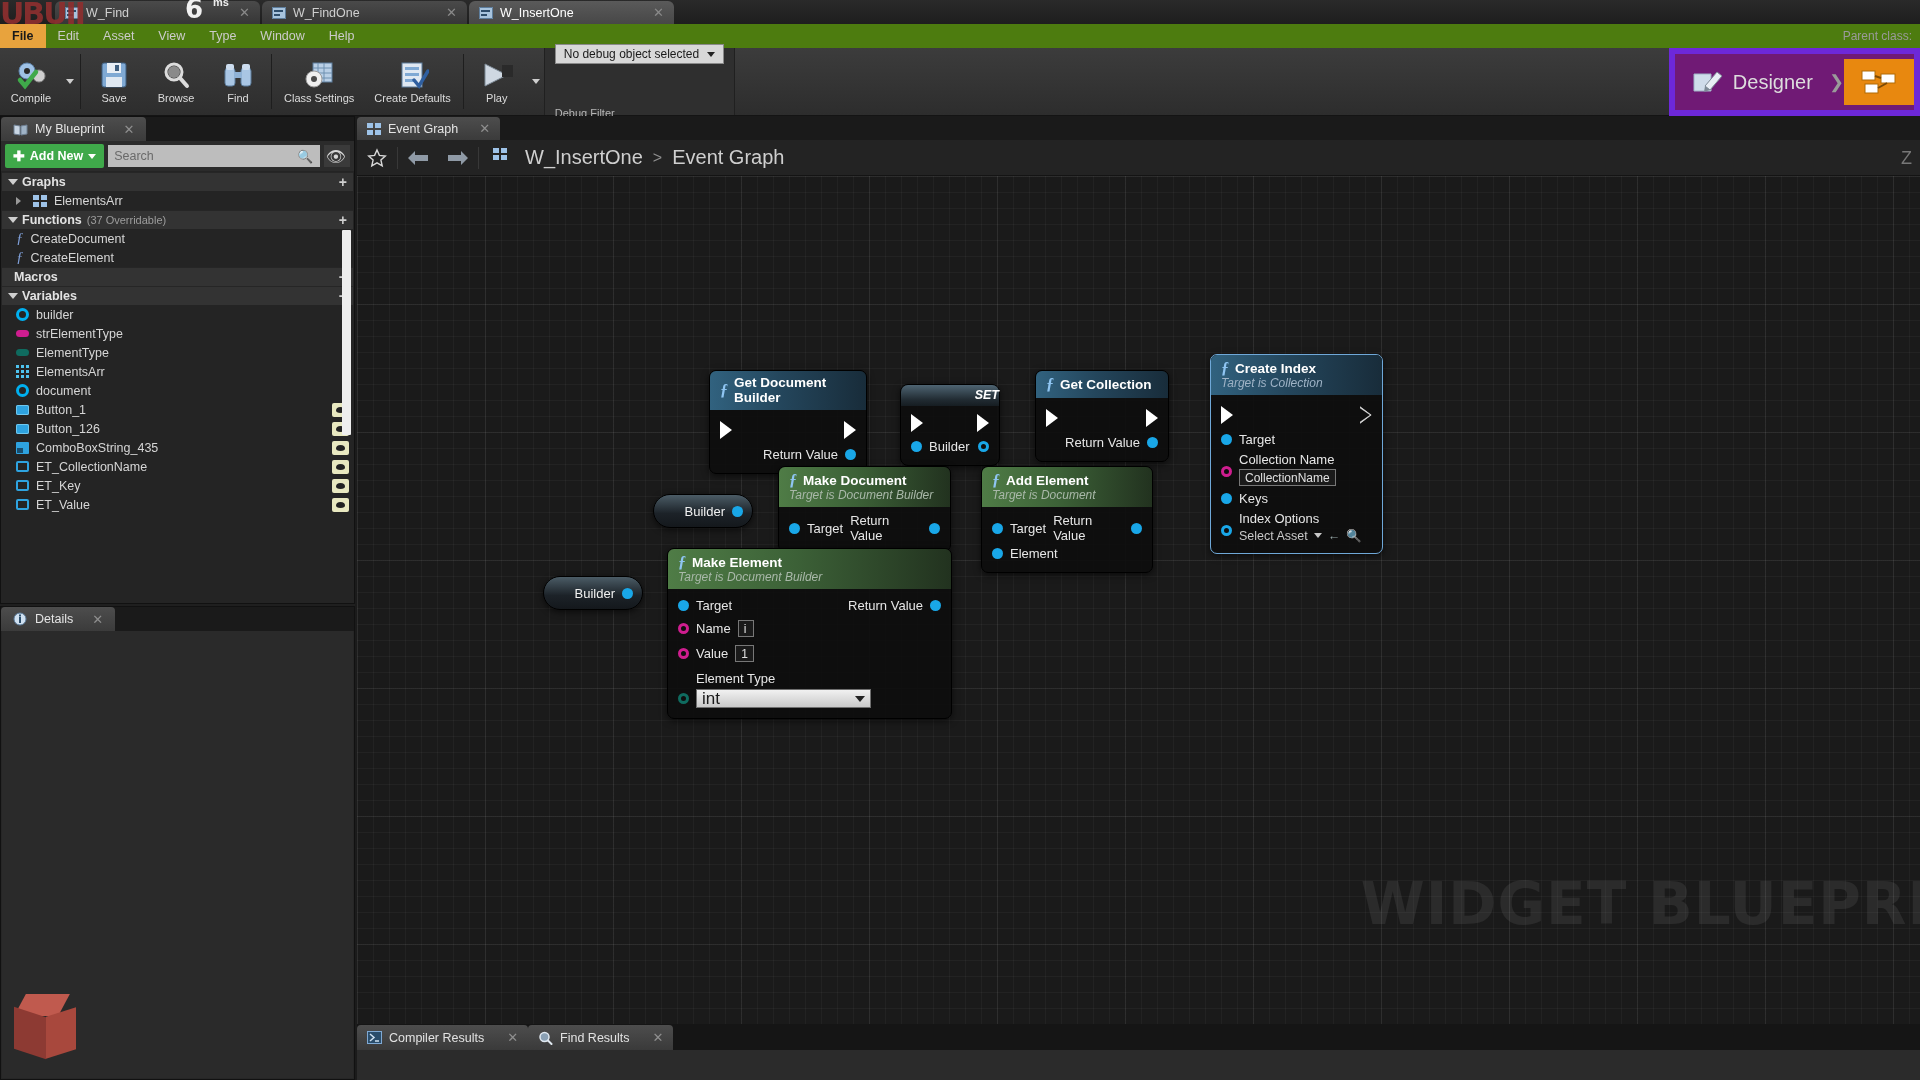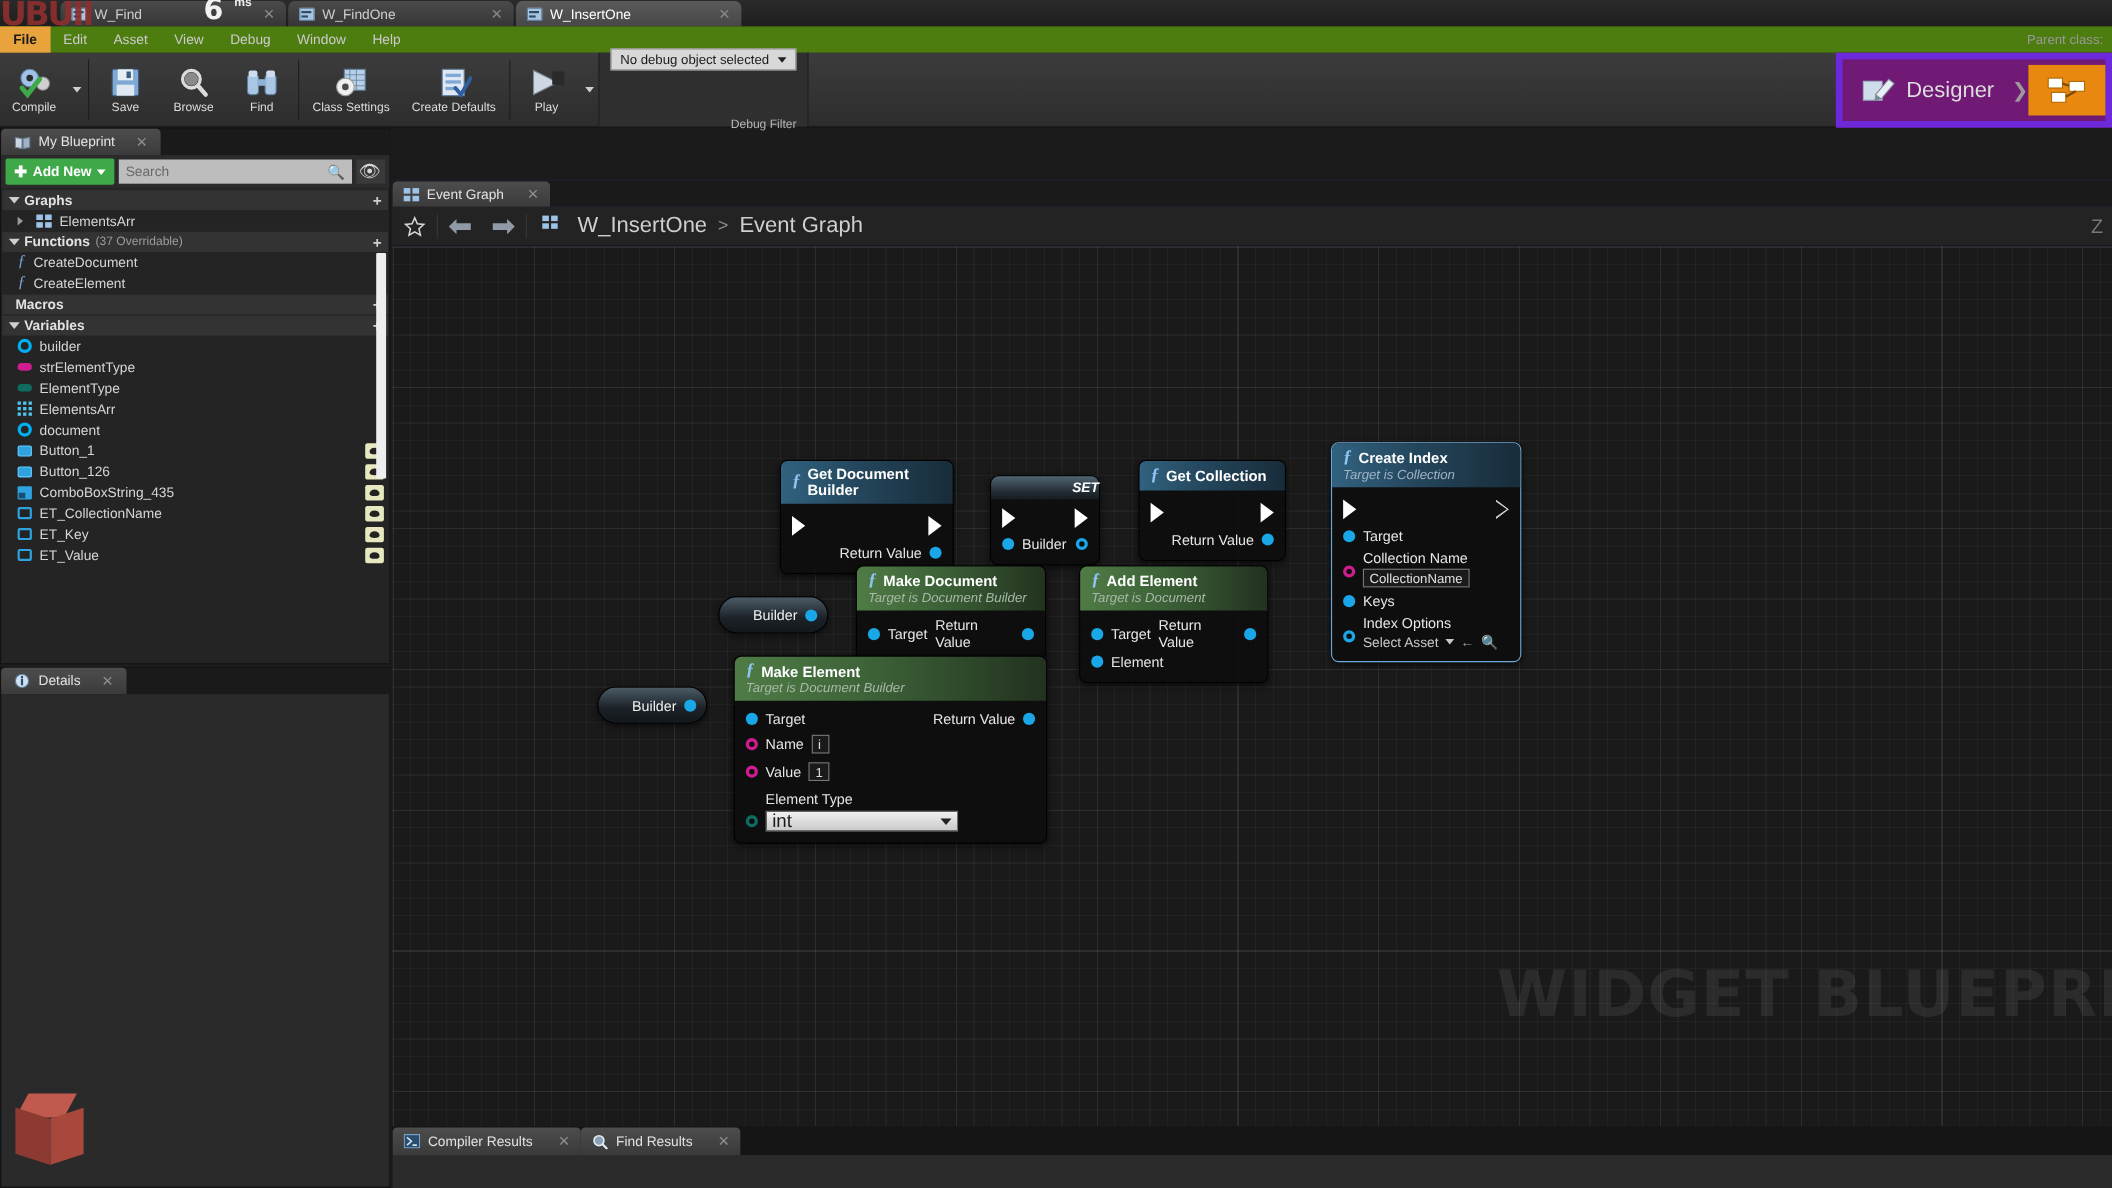--- a/index.html
+++ b/index.html
@@ -38,21 +38,21 @@
 
   
   .toolbar { position:absolute; left:0; top:48px; width:1920px; height:68px;
     background:linear-gradient(#3c3c3c,#2d2d2d); border-bottom:1px solid #141414; display:flex; align-items:stretch; }
   .tbtn { width:auto; min-width:62px; padding:0 10px; display:flex; flex-direction:column;
     align-items:center; justify-content:center; gap:2px; font-size:11px; color:#dcdcdc; }
   .tbtn .lbl { font-size:11px; }
   .tsep { width:1px; background:#1e1e1e; margin:6px 2px; }
   .caret { width:0;height:0;border-left:4px solid transparent;border-right:4px solid transparent;
      border-top:5px solid #cfcfcf; align-self:center; margin:0 4px; }
-  .debugbox { display:flex; flex-direction:column; align-items:flex-end; justify-content:center;
+  .debugbox { display:flex; flex-direction:column; align-items:flex-start; justify-content:center;
      padding:0 10px; gap:3px; background:#2f2f2f; border-left:1px solid #202020; border-right:1px solid #202020;}
   .debugsel { background:#d8d8d8; color:#1a1a1a; font-size:12px; padding:2px 8px; display:flex;
      align-items:center; gap:8px; border:1px solid #8a8a8a; }
   .debugsel .dc { width:0;height:0;border-left:4px solid transparent;border-right:4px solid transparent;border-top:5px solid #222; }
   .debuglbl { font-size:11px; color:#b6b6b6;margin-top:40px; }
 
   .modebar { position:absolute; right:0; top:48px; height:68px; display:flex; align-items:center;
      background:#701a75; border:6px solid #6d28d9; }
   .mode { display:flex; align-items:center; gap:8px; padding:0 16px; height:46px; font-size:20px; color:#ddd; }
   .mode.active { background:#e8880f; color:#fff; }
@@ -109,21 +109,21 @@
      display:flex; align-items:center; justify-content:center; }
   .eyeicon i { width:9px; height:6px; background:#222; border-radius:50%/60% 60% 40% 40%; display:block; }
   .vscroll { position:absolute; right:2px; top:58px; width:9px; height:205px; background:#eee; border-radius:1px; }
   .vtrack { position:absolute; right:2px; top:58px; width:9px; bottom:4px; background:#313131; border-radius:1px; z-index:-1;}
 
   .details { position:absolute; left:0; top:490px; width:355px; height:474px; background:#262626; border:1px solid #111;}
   .details-head { height:24px; background:#1a1a1a; }
   .details-body { position:absolute; left:1px; right:1px; top:24px; bottom:1px; background:#2a2a2a; }
 
   
-  .graphwrap { position:absolute; left:357px; top:116px; right:0; bottom:56px; background:#4c1d95;margin-top:48px; }
+  .graphwrap { position:absolute; left:357px; top:116px; right:0; bottom:56px; background:#fef9c3; }
   .graphtabbar { height:24px; background:#1a1a1a; display:flex; align-items:flex-end; }
   .graphtab { height:23px; display:flex; align-items:center; gap:7px; padding:0 10px;
      background:linear-gradient(#4d4d4d,#3b3b3b); font-size:12.5px; color:#e4e4e4; border-radius:4px 4px 0 0; }
   .gtico { width:14px;height:12px; background:
       linear-gradient(#9ec3e8,#9ec3e8) 0 0/6px 5px no-repeat,
       linear-gradient(#9ec3e8,#9ec3e8) 8px 0/6px 5px no-repeat,
       linear-gradient(#9ec3e8,#9ec3e8) 0 7px/6px 5px no-repeat,
       linear-gradient(#9ec3e8,#9ec3e8) 8px 7px/6px 5px no-repeat; }
   .graphtab .cx { color:#8f8f8f; margin-left:14px; font-size:13px; }
 
@@ -236,21 +236,21 @@
   <div class="watermark-logo">UBUII</div>
   <div class="wm6">6</div>
   <div class="wmms">ms</div>
 </div>
 
 <div class="menubar">
   <div class="menuitem file">File</div>
   <div class="menuitem">Edit</div>
   <div class="menuitem">Asset</div>
   <div class="menuitem">View</div>
-  <div class="menuitem">Debug</div>
+  <div class="menuitem">Type</div>
   <div class="menuitem">Window</div>
   <div class="menuitem">Help</div>
 </div>
 <div class="parentclass">Parent class:</div>
 
 <div class="toolbar">
   <div class="tbtn">
     <svg width="34" height="30" viewBox="0 0 34 30">
       <circle cx="13" cy="11" r="8" fill="#9fc2e6" stroke="#5f84ab"></circle>
       <circle cx="13" cy="11" r="3" fill="#2a2a2a"></circle>

